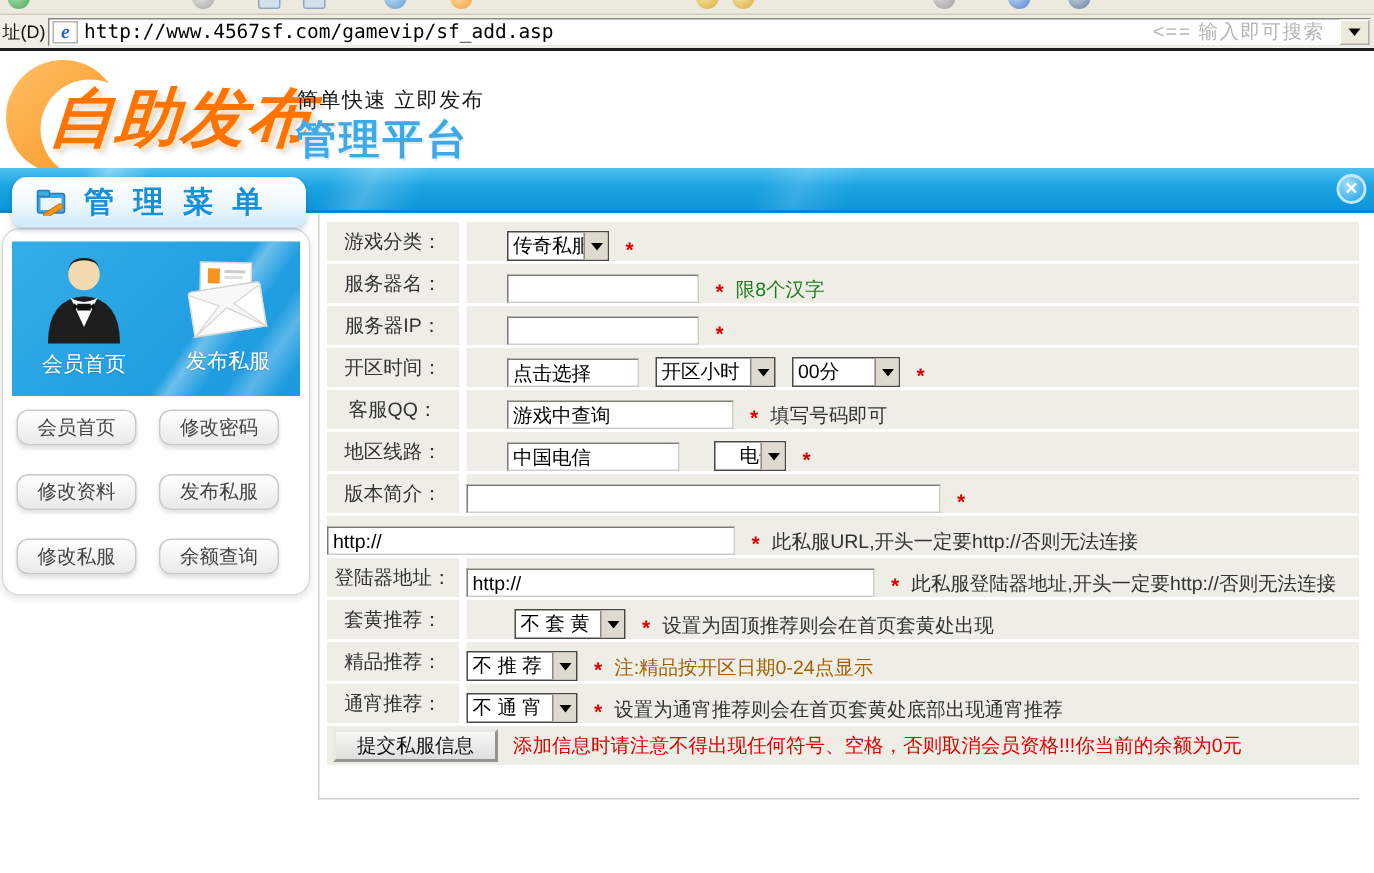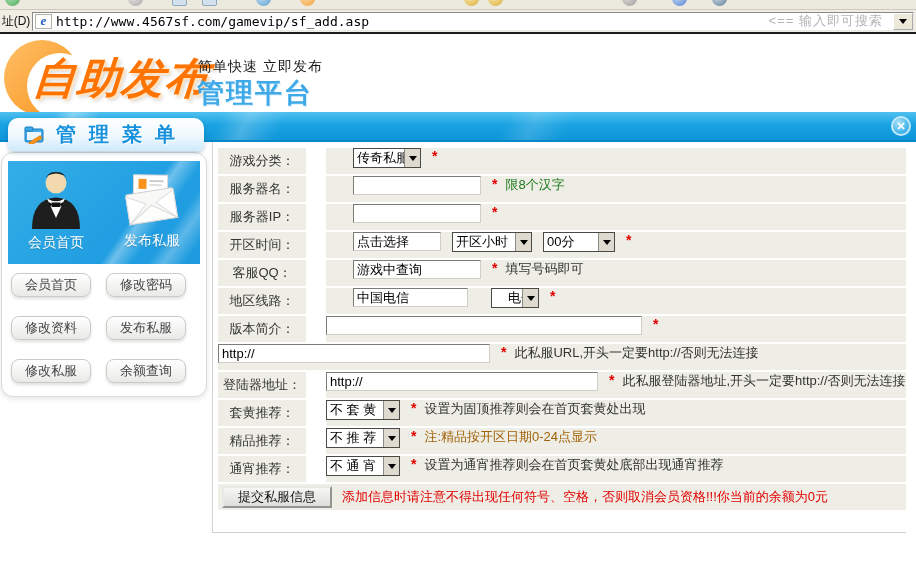--- a/index.html
+++ b/index.html
@@ -84,23 +84,23 @@
     border:1px solid #cccac4; box-shadow:0 2px 3px rgba(0,0,0,.12);
     display:flex; align-items:center; justify-content:center; font-size:13px; color:#444; cursor:pointer; }
 
   .divider-v { position:absolute; left:212px; top:142px; width:1px; height:391px; background:#d4d4ce; }
   .bottom-rule { position:absolute; left:212px; top:532px; width:694px; height:1px; background:#cfcfc9; }
 
   
   .form-area { position:absolute; left:218px; top:148px; width:688px; }
   .frow { display:flex; height:26px; margin-bottom:2px; }
   .fcell { background:#efeee6; }
-  .flabel { width:88px; margin-right:20px; display:flex; align-items:center; justify-content:center;
+  .flabel { width:88px; margin-right:5px; display:flex; align-items:center; justify-content:center;
     font-size:13px; color:#333; }
-  .fbody { flex:1; display:flex; align-items:flex-start; font-size:13px; }
+  .fbody { flex:1; display:flex; align-items:flex-end; font-size:13px; }
   .fbody.ind { padding-left:27px; }
   .ctl { margin-right:11px; flex:0 0 auto; }
   .inp { height:19px; background:#fff; border:1px solid #7c7c74; border-bottom-color:#cfcfc7;
     border-right-color:#cfcfc7; display:flex; align-items:center; padding:0 3px;
     font-size:13px; color:#000; }
   .sel { height:20px; background:#fff; border:1px solid #4a4a44; display:flex; align-items:stretch; }
   .sel-t { flex:1; display:flex; align-items:center; padding:0 3px; font-size:13px; color:#000;
     white-space:nowrap; overflow:hidden; }
   .sel-a { width:16px; background:#dedad0; border-left:1px solid #8a8a82;
     display:flex; align-items:center; justify-content:center; }
@@ -277,21 +277,21 @@
               <span class="sel-a"></span>
             </div>
             <span class="star">*</span>
           </div>
         </div>
         <div class="frow">
           <div class="fcell flabel">
             <span>客服QQ：</span>
           </div>
           <div class="fcell fbody ind">
-            <div class="inp ctl" style="width: 128px;">
+            <div class="inp ctl" style="width: 151px;">
               <span>游戏中查询</span>
             </div>
             <span class="star">*</span>
             <span class="hint ">填写号码即可</span>
           </div>
         </div>
         <div class="frow">
           <div class="fcell flabel">
             <span>地区线路：</span>
           </div>
@@ -336,21 +336,21 @@
             </div>
             <span class="star">*</span>
             <span class="hint ">此私服登陆器地址,开头一定要http://否则无法连接</span>
           </div>
         </div>
         <div class="frow">
           <div class="fcell flabel">
             <span>套黄推荐：</span>
           </div>
           <div class="fcell fbody">
-            <div class="sel ctl" style="width: 74px;">
+            <div class="sel ctl" style="width: 74px; margin-left: 32px;">
               <span class="sel-t">不 套 黄</span>
               <span class="sel-a"></span>
             </div>
             <span class="star">*</span>
             <span class="hint ">设置为固顶推荐则会在首页套黄处出现</span>
           </div>
         </div>
         <div class="frow">
           <div class="fcell flabel">
             <span>精品推荐：</span>

